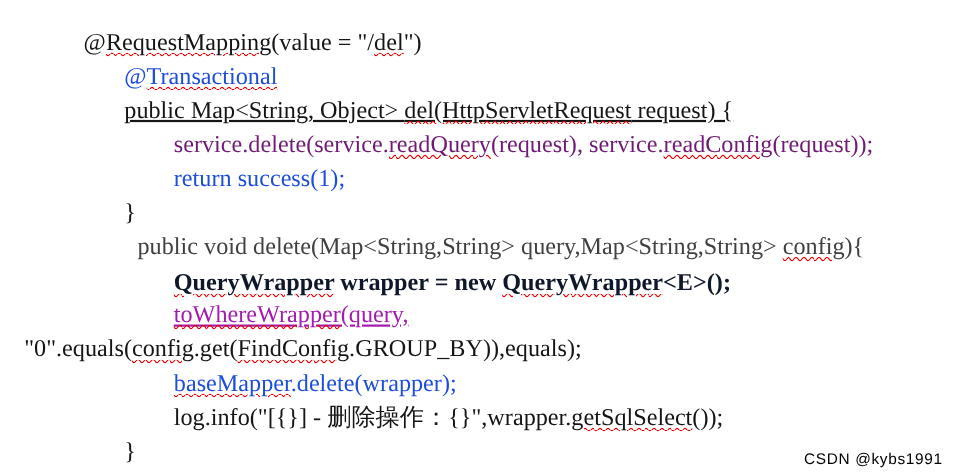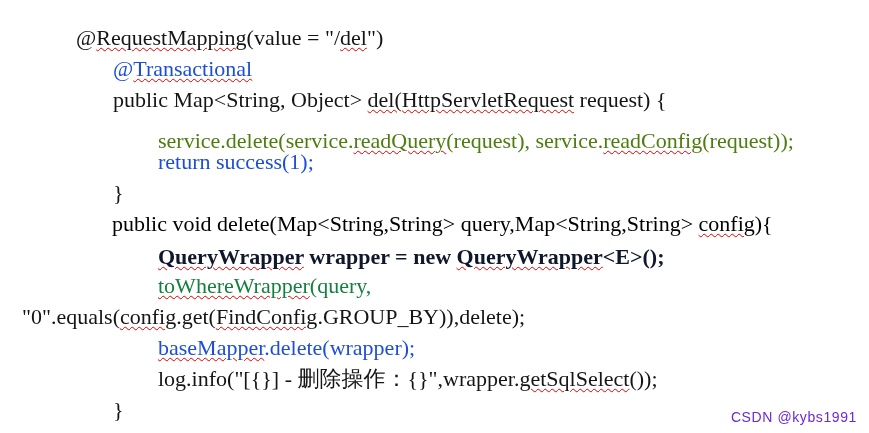--- a/index.html
+++ b/index.html
@@ -52,26 +52,26 @@
     user-select: none;
   }
 </style>
 </head>
 <body>
 
 <div id="code-block" style="background: rgb(255, 255, 255);">
   <div id="code-lines">
       <div class="code-line" style="left: 76px; top: 22px; color: rgb(21, 21, 21);"><span>@</span><span class="sq">RequestMapping</span><span>(value = "/</span><span class="sq">del</span><span>")</span></div>
       <div class="code-line" style="left: 113px; top: 53px; color: #1d4ed8;"><span>@</span><span class="sq">Transactional</span></div>
-      <div class="code-line" style="left: 113px; top: 84px; color: rgb(21, 21, 21);"><span>public Map&lt;String, Object&gt; </span><span class="sq">del(HttpServletRequest</span><span> request) {</span></div>
-      <div class="code-line" style="left: 158px; top: 125px; color: #4d7c0f;"><span>service.delete(service.</span><span class="sq">readQuery</span><span>(request), service.</span><span class="sq">readConfig</span><span>(request));</span></div>
+      <div class="code-line" style="left: 113px; top: 84px; color: rgb(21, 21, 21); text-decoration: underline;"><span>public Map&lt;String, Object&gt; </span><span class="sq">del(HttpServletRequest</span><span> request) {</span></div>
+      <div class="code-line" style="left: 158px; top: 115px; color: #701a75;"><span>service.delete(service.</span><span class="sq">readQuery</span><span>(request), service.</span><span class="sq">readConfig</span><span>(request));</span></div>
       <div class="code-line" style="left: 158px; top: 146px; color: #1d4ed8;"><span>return success(1);</span></div>
       <div class="code-line" style="left: 113px; top: 177px; color: rgb(21, 21, 21);"><span>}</span></div>
-      <div class="code-line" style="left: 112px; top: 208px; color: #000000;"><span>public void delete(Map&lt;String,String&gt; query,Map&lt;String,String&gt; </span><span class="sq">config</span><span>){</span></div>
+      <div class="code-line" style="left: 125px; top: 208px; color: #404040;"><span>public void delete(Map&lt;String,String&gt; query,Map&lt;String,String&gt; </span><span class="sq">config</span><span>){</span></div>
       <div class="code-line" style="left: 158px; top: 241px; color: #0f172a; font-weight: bold;"><span class="sq">QueryWrapper</span><span> wrapper = new </span><span class="sq">QueryWrapper</span><span>&lt;E&gt;();</span></div>
-      <div class="code-line" style="left: 158px; top: 270px; color: #15803d;"><span class="sq">toWhereWrapper</span><span>(query,</span></div>
-      <div class="code-line" style="left: 22px; top: 301px; color: rgb(21, 21, 21);"><span>"0".equals(</span><span class="sq">config</span><span>.get(</span><span class="sq">FindConfig</span><span>.GROUP_BY)),delete);</span></div>
+      <div class="code-line" style="left: 158px; top: 270px; color: #a21caf; text-decoration: underline;"><span class="sq">toWhereWrapper</span><span>(query,</span></div>
+      <div class="code-line" style="left: 22px; top: 301px; color: rgb(21, 21, 21);"><span>"0".equals(</span><span class="sq">config</span><span>.get(</span><span class="sq">FindConfig</span><span>.GROUP_BY)),equals);</span></div>
       <div class="code-line" style="left: 158px; top: 332px; color: #1d4ed8;"><span class="sq">baseMapper</span><span>.delete(wrapper);</span></div>
       <div class="code-line" style="left: 158px; top: 363px; color: rgb(21, 21, 21);"><span>log.info("[{}] - 删除操作：{}",wrapper.</span><span class="sq">getSqlSelect</span><span>());</span></div>
       <div class="code-line" style="left: 113px; top: 394px; color: rgb(21, 21, 21);"><span>}</span></div>
     </div>
-  <div id="watermark" style="color: #6d28d9; text-align: center;">CSDN @kybs1991</div>
+  <div id="watermark" style="color: #000000; text-align: center;">CSDN @kybs1991</div>
 </div>
 
 </body></html>

